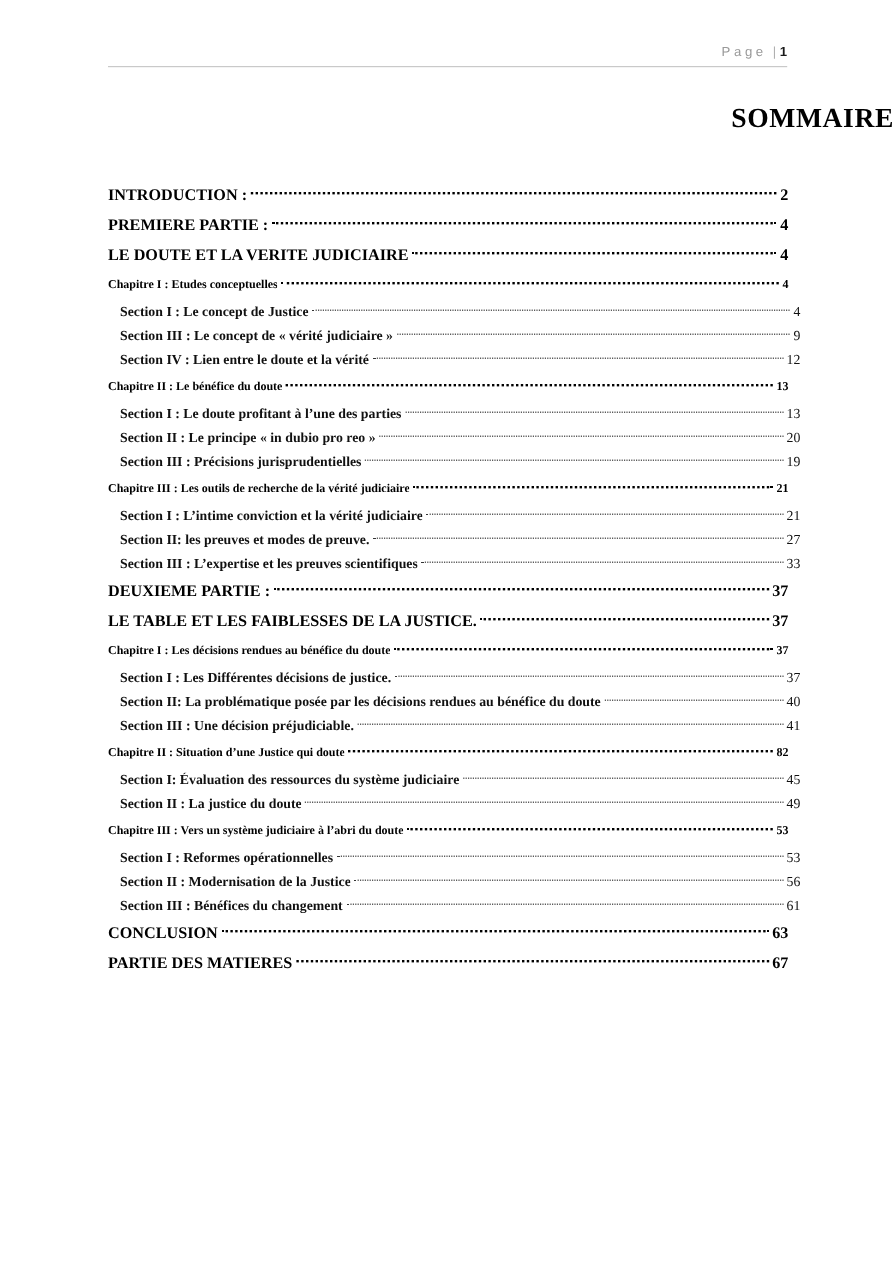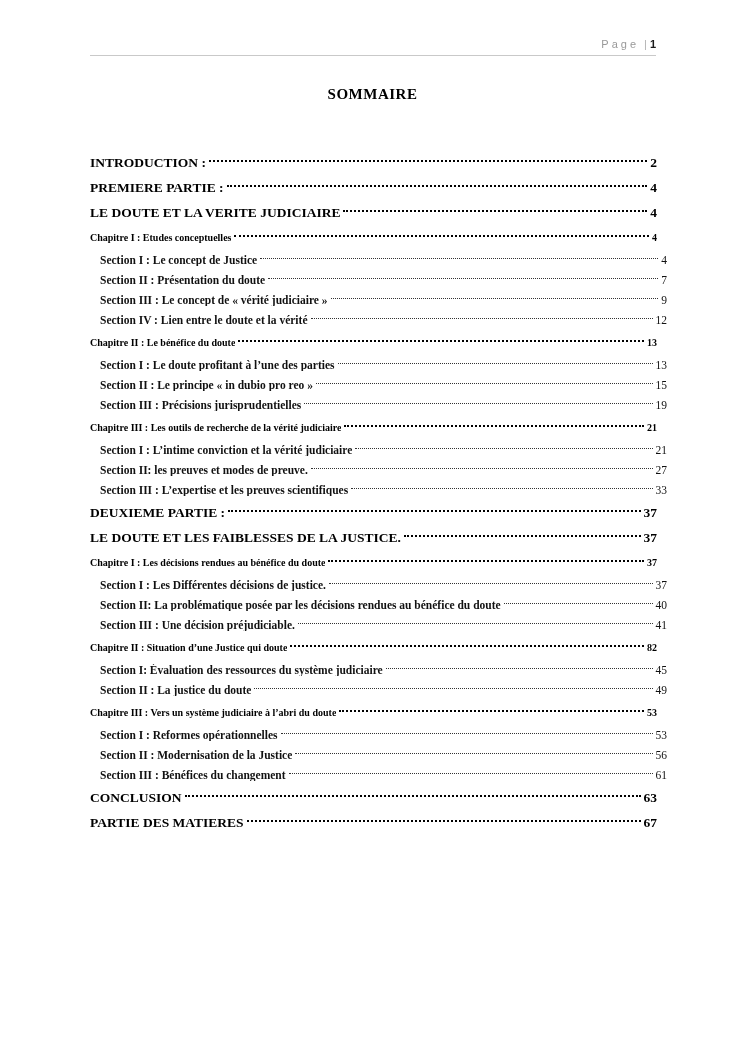--- a/index.html
+++ b/index.html
@@ -31,22 +31,22 @@
   }
   .header .pg-label { letter-spacing: 3px; margin-top: 32px; }
   .header .pg-sep   { margin: 0 3px 0 5px; color: #b0b0b0; }
   .header .pg-num   { color: #1a1a1a; font-weight: bold; letter-spacing: 0; }
   
   .doc-title {
     position: absolute;
     top: 86px;
     left: 0;
     width: 100%;
-    text-align: center;
-    font-size: 15px;
+    text-align: right;
+    font-size: 23px;
     font-weight: bold;
     letter-spacing: 0.5px;
     color: #000000;
   }
   
   .toc {
     position: absolute;
     top: 150px;
     left: 90px;
     right: 88px;
@@ -129,25 +129,20 @@
       <span class="label">Chapitre I : Etudes conceptuelles</span>
       <span class="leader"></span>
       <span class="pagenum">4</span>
     </div>
       <div class="toc-row lvl3">
       <span class="label">Section I : Le concept de Justice</span>
       <span class="leader"></span>
       <span class="pagenum">4</span>
     </div>
       <div class="toc-row lvl3">
-      <span class="label">Section II : Présentation du doute</span>
-      <span class="leader"></span>
-      <span class="pagenum">7</span>
-    </div>
-      <div class="toc-row lvl3">
       <span class="label">Section III : Le concept de « vérité judiciaire »</span>
       <span class="leader"></span>
       <span class="pagenum">9</span>
     </div>
       <div class="toc-row lvl3">
       <span class="label">Section IV : Lien entre le doute et la vérité</span>
       <span class="leader"></span>
       <span class="pagenum">12</span>
     </div>
       <div class="toc-row lvl2">
@@ -156,21 +151,21 @@
       <span class="pagenum">13</span>
     </div>
       <div class="toc-row lvl3">
       <span class="label">Section I : Le doute profitant à l’une des parties</span>
       <span class="leader"></span>
       <span class="pagenum">13</span>
     </div>
       <div class="toc-row lvl3">
       <span class="label">Section II : Le principe « in dubio pro reo »</span>
       <span class="leader"></span>
-      <span class="pagenum">15</span>
+      <span class="pagenum">20</span>
     </div>
       <div class="toc-row lvl3">
       <span class="label">Section III : Précisions jurisprudentielles</span>
       <span class="leader"></span>
       <span class="pagenum">19</span>
     </div>
       <div class="toc-row lvl2">
       <span class="label">Chapitre III : Les outils de recherche de la vérité judiciaire</span>
       <span class="leader"></span>
       <span class="pagenum">21</span>
@@ -189,21 +184,21 @@
       <span class="label">Section III : L’expertise et les preuves scientifiques</span>
       <span class="leader"></span>
       <span class="pagenum">33</span>
     </div>
       <div class="toc-row lvl1">
       <span class="label">DEUXIEME PARTIE :</span>
       <span class="leader"></span>
       <span class="pagenum">37</span>
     </div>
       <div class="toc-row lvl1">
-      <span class="label">LE DOUTE ET LES FAIBLESSES DE LA JUSTICE.</span>
+      <span class="label">LE TABLE ET LES FAIBLESSES DE LA JUSTICE.</span>
       <span class="leader"></span>
       <span class="pagenum">37</span>
     </div>
       <div class="toc-row lvl2">
       <span class="label">Chapitre I : Les décisions rendues au bénéfice du doute</span>
       <span class="leader"></span>
       <span class="pagenum">37</span>
     </div>
       <div class="toc-row lvl3">
       <span class="label">Section I : Les Différentes décisions de justice.</span>

